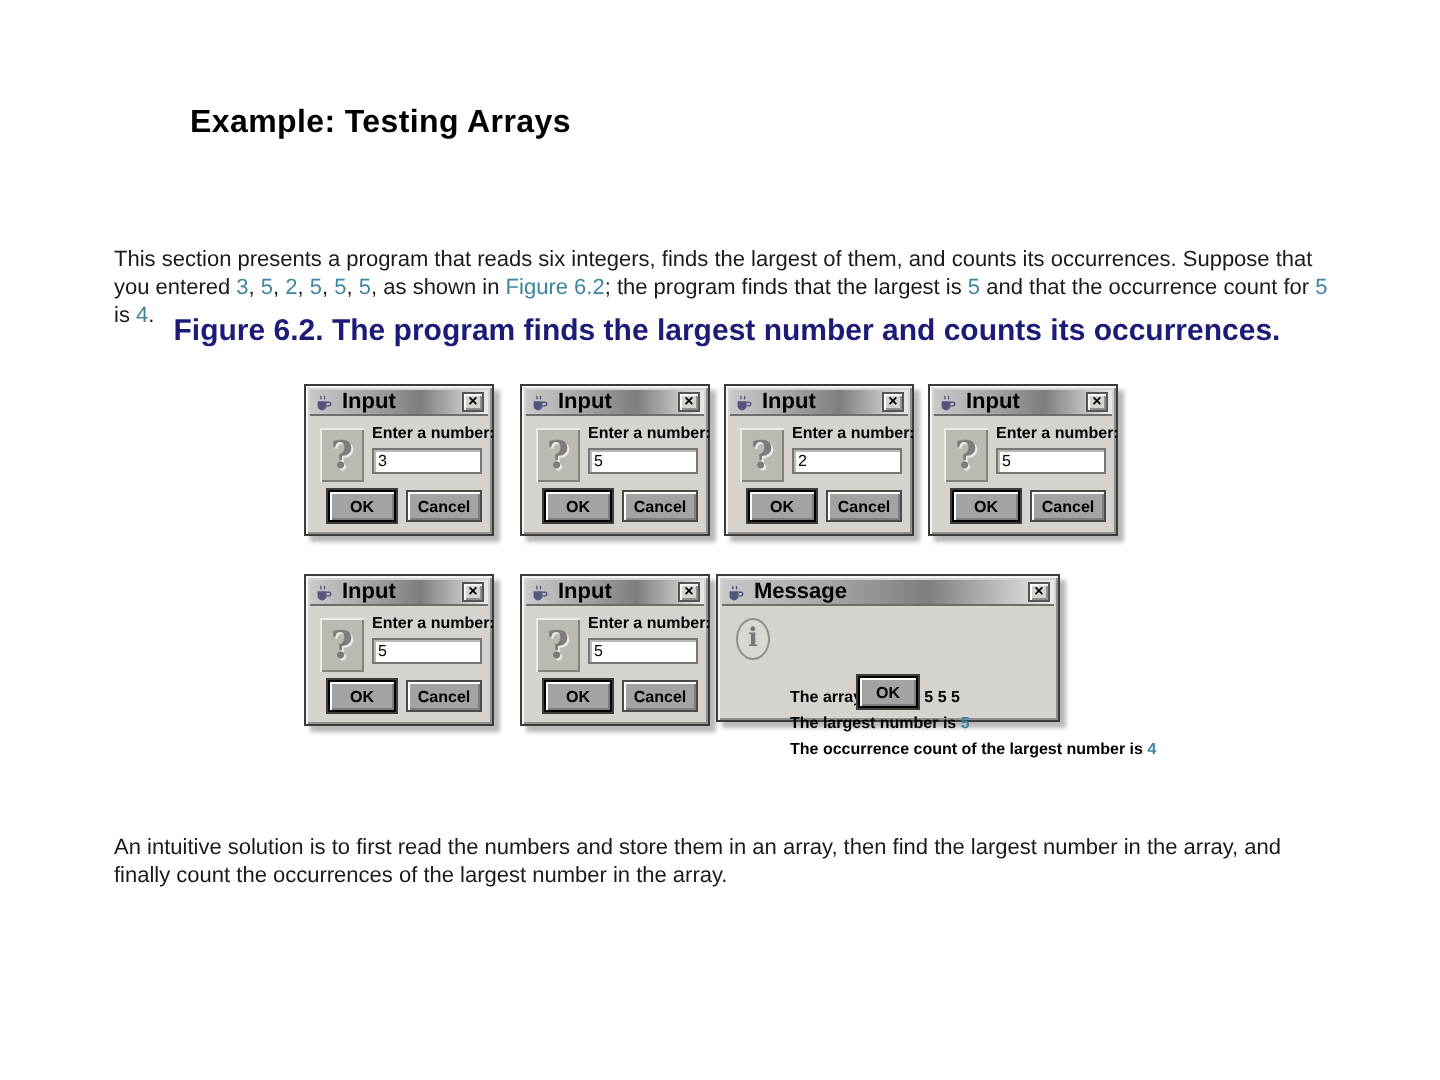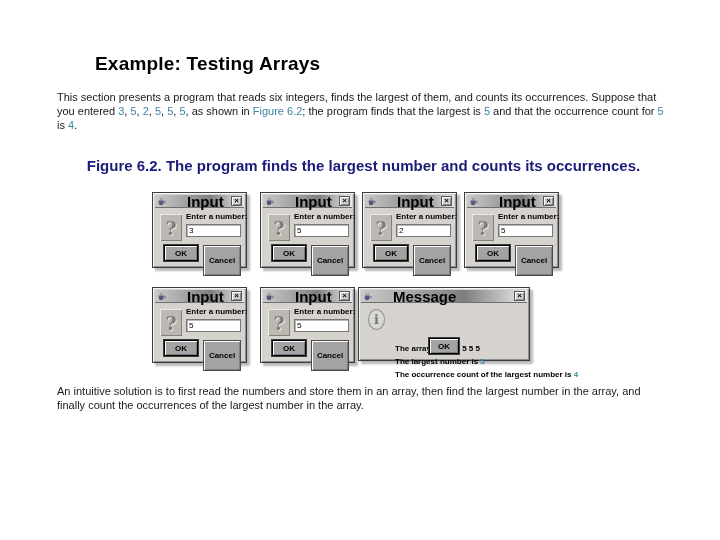--- a/index.html
+++ b/index.html
@@ -2,44 +2,44 @@
 <html style="--accent: #3d85a0; --caption: #1c1c78; --dialog-body: #d6d3ce;"><head>
 <meta charset="utf-8">
 <style>
   * { margin:0; padding:0; box-sizing:border-box; }
   html,body { width:720px; height:540px; background:#ffffff; overflow:hidden;
               font-family:"Liberation Sans", sans-serif; }
   #page { position:relative; width:720px; height:540px; background:#fff; }
 
   .accent { color:var(--accent, #3d85a0); }
 
-  #article-title { position:absolute; left:95px; top:53px; font-size:19px;
+  #article-title { position:absolute; left:95px; top:53px; font-size:16px;
                    font-weight:bold; color:#000; letter-spacing:.2px; }
   .body-text { position:absolute; left:57px; width:613px; font-size:11px;
-               line-height:14px; color:#1a1a1a; }
+               line-height:14px; color:#1a1a1a;margin-top:33px; }
   #intro-paragraph { top:90px; }
   #figure-caption { position:absolute; left:57px; top:157px; width:613px;
                     text-align:center; font-size:15px; font-weight:bold;
                     color:var(--caption, #1c1c78); }
   #outro-paragraph { top:384px; }
 
   
   .dialog { position:absolute; background:var(--dialog-body, #d6d3ce);
             border:1px solid #3c3c3c;
             box-shadow: inset 1px 1px 0 #f4f4f4, inset -1px -1px 0 #8f8f8f,
                         3px 3px 2px rgba(0,0,0,.28); }
   .input-dialog { width:95px; height:76px; }
   .message-dialog { width:172px; height:74px; }
 
   .titlebar { position:absolute; left:2px; top:2px; right:2px; height:13px;
               display:flex; align-items:center; padding:0 2px;
               background:linear-gradient(90deg,#c9c9c9 0%,#a8a8a8 30%,#7e7e7e 62%,#cfcfcf 90%,#e8e8e8 100%);
               border-bottom:1px solid #6f6f6f; }
-  .titlebar .title-text { font-size:15px; font-weight:bold; color:#000;
-                          margin-left:21px; white-space:nowrap; }
+  .titlebar .title-text { font-size:11px; font-weight:bold; color:#000;
+                          margin-left:5px; white-space:nowrap; }
   .java-icon { display:inline-flex; width:9px; height:9px; flex:0 0 auto; }
   .close-btn { margin-left:auto; width:11px; height:10px; background:#d6d3ce;
                border:1px solid #555;
                box-shadow: inset 1px 1px 0 #fff, inset -1px -1px 0 #8f8f8f;
                font-size:8px; line-height:8px; font-weight:bold; text-align:center;
                color:#000; cursor:default; }
 
   .q-icon { position:absolute; left:7px; top:21px; width:22px; height:27px;
             background:#bcb9b3;
             box-shadow: inset 1px 1px 0 #eceae6, inset -1px -1px 0 #84817c;
@@ -51,21 +51,21 @@
   .num-field { position:absolute; left:33px; top:31px; width:55px; height:13px;
                background:#fff; border:1px solid #767676;
                box-shadow: inset 1px 1px 0 #b9b9b9;
                font-family:"Liberation Sans", sans-serif; font-size:8px;
                padding:0 0 0 2px; color:#000; }
   .btn { background:#a3a3a3; font-size:8px; font-weight:bold; color:#000;
          text-align:center; display:flex; align-items:center; justify-content:center;
          box-shadow: inset 1px 1px 0 #fff, inset -1px -1px 0 #7e7e7e; cursor:default; }
   .btn-ok    { position:absolute; left:11px; top:52px; width:34px; height:16px;
                border:1px solid #000; outline:1px solid #3c3c3c; outline-offset:0px; }
-  .btn-cancel{ position:absolute; left:50px; top:52px; width:38px; height:31px;
+  .btn-cancel{ position:absolute; left:50px; top:52px; width:38px; height:16px;
                border:1px solid #4a4a4a; }
 
   .info-icon { position:absolute; left:9px; top:21px; width:17px; height:21px;
                border:1px solid #8f8f8f; border-radius:50%;
                background:#d9d7d2; display:flex; align-items:center; justify-content:center;
                font-family:"DejaVu Serif", serif; font-size:13px; font-weight:bold;
                color:#777; }
   .msg-lines { position:absolute; left:36px; top:17px; right:6px;margin-top:37px; }
   .msg-line { font-size:8px; font-weight:bold; color:#000; line-height:13px;
               white-space:nowrap; }

